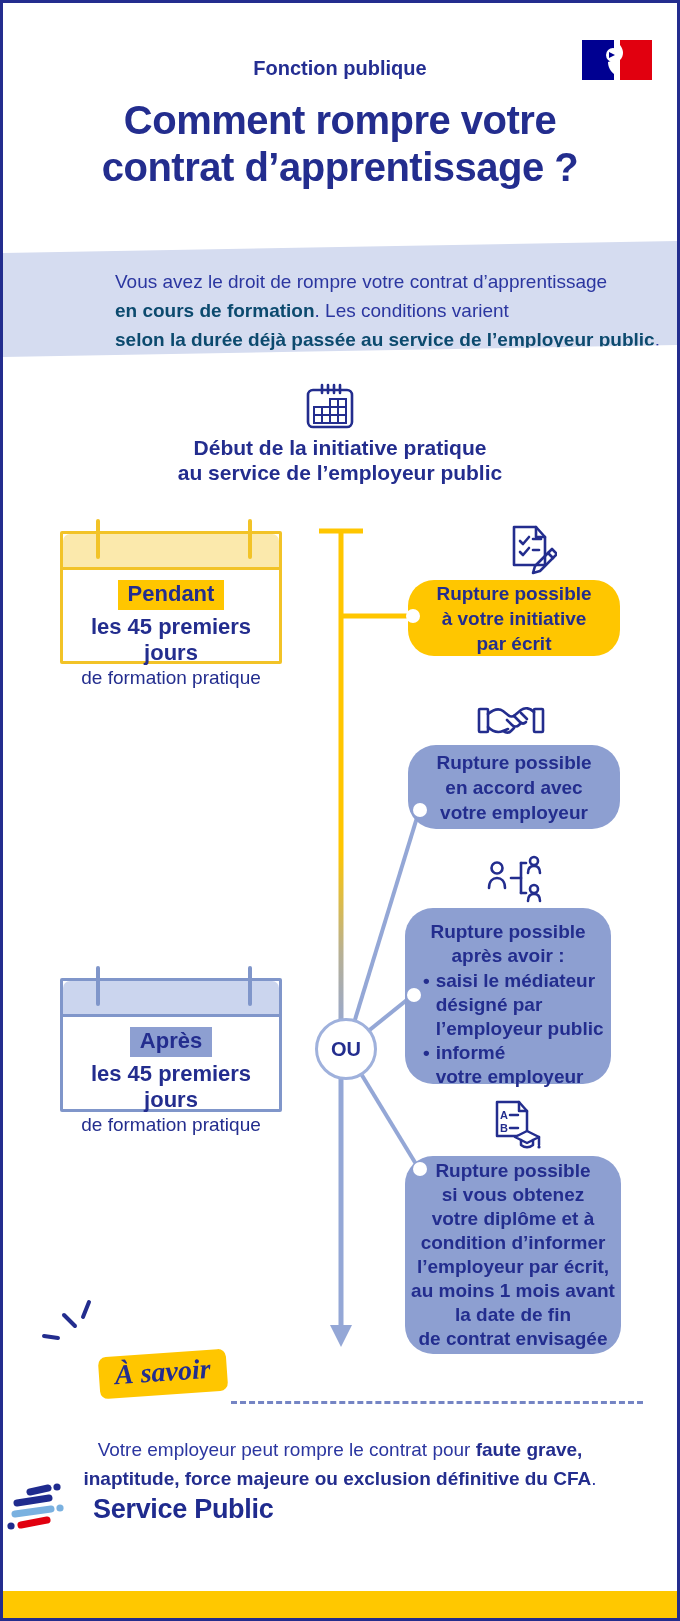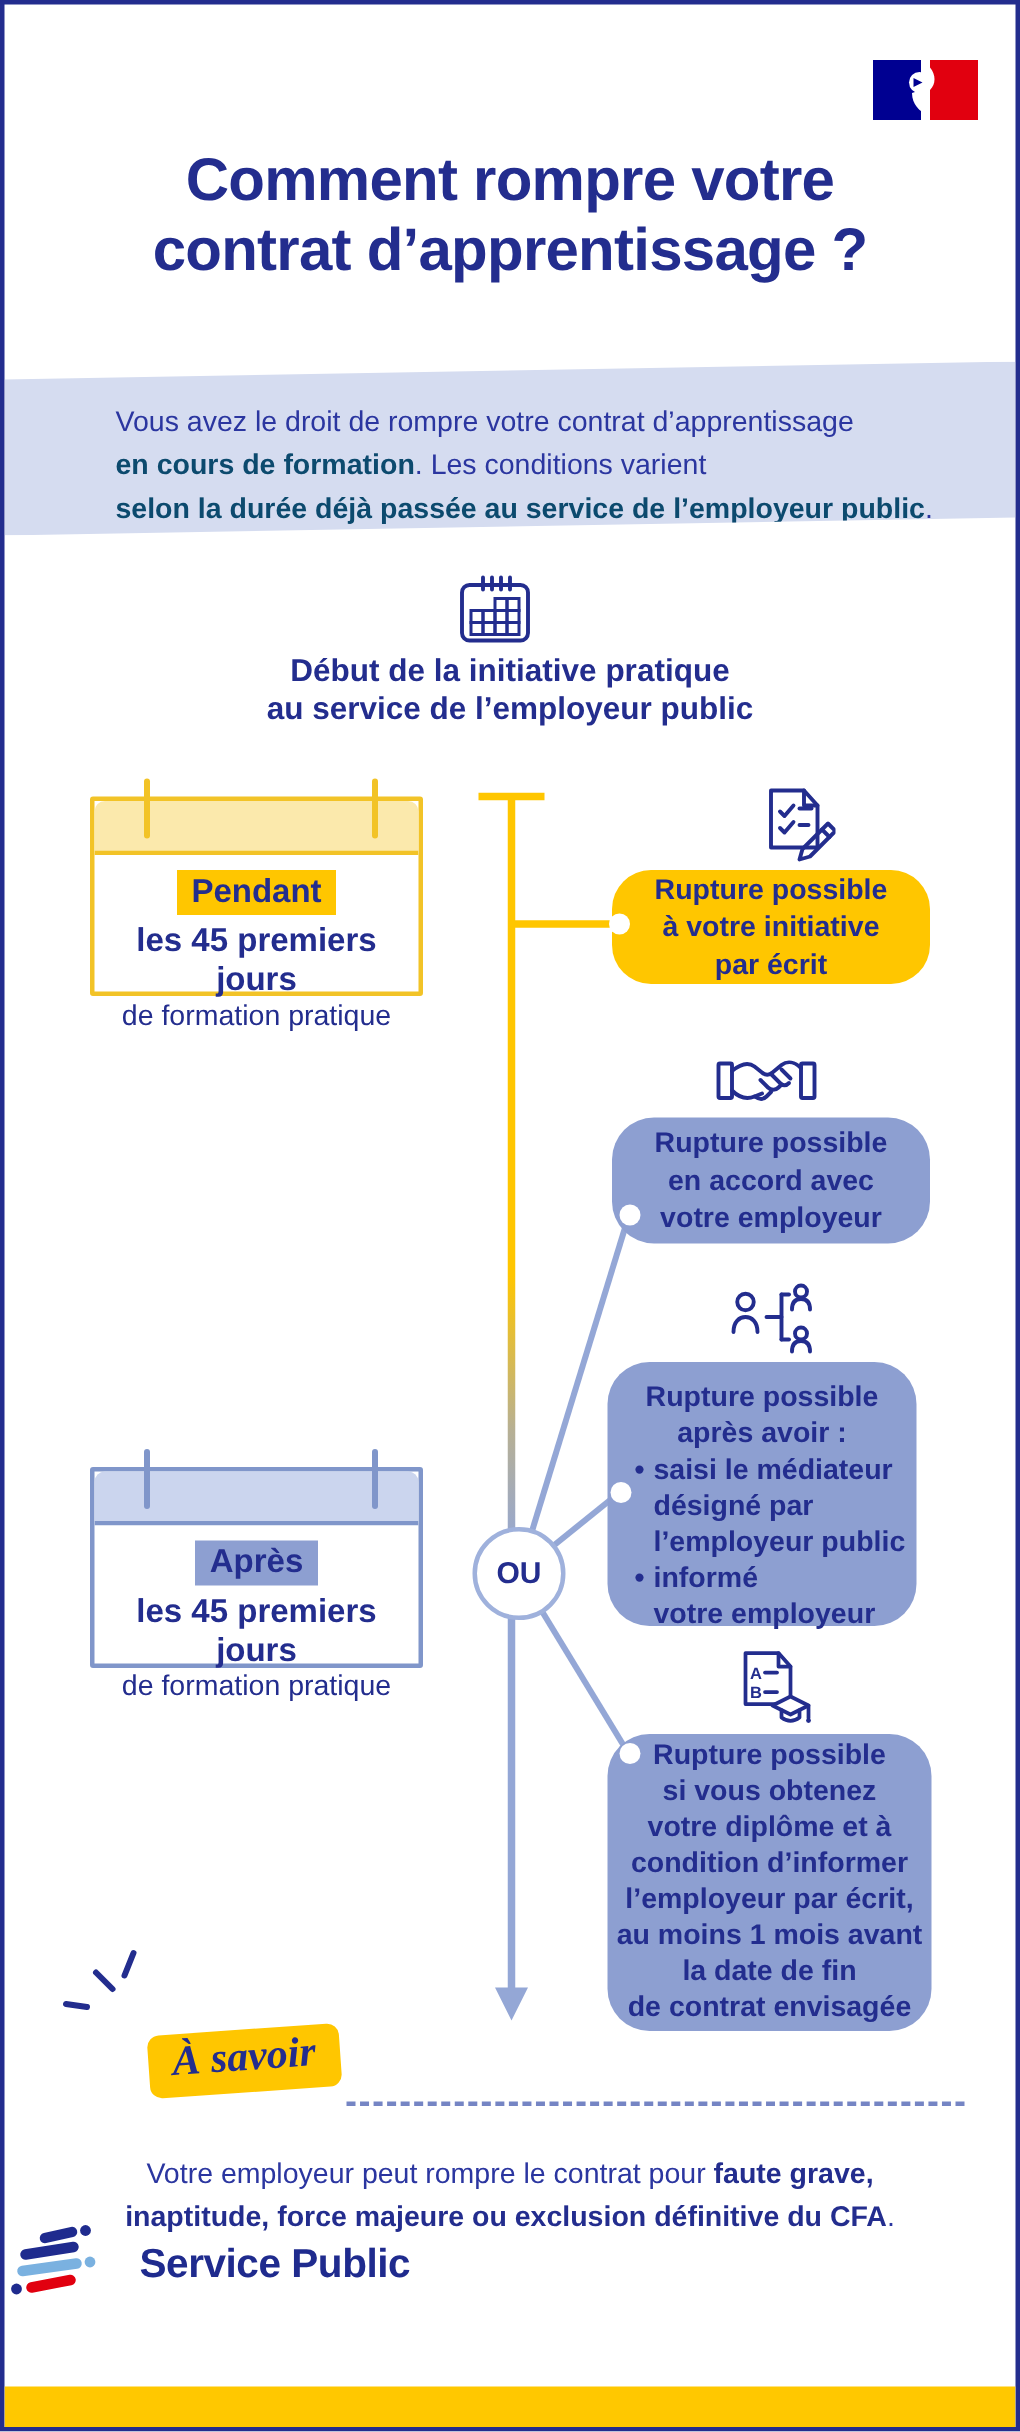--- a/index.html
+++ b/index.html
@@ -13,21 +13,21 @@
   .center{text-align:center;width:100%;left:0;}
 
   
   .eyebrow{top:54px;font-size:20px;font-weight:700;color:#242e92;}
   .title{top:94px;font-size:40px;line-height:47px;font-weight:700;letter-spacing:-.5px;color:#232d8e;}
   .flag{top:37px;left:579px;width:70px;height:40px;}
 
   
   .intro-band{top:238px;left:0;width:100%;height:116px;background:#d5dcf0;
     clip-path:polygon(0 12px,100% 0,100% 104px,0 116px);}
-  .intro-text{padding:26px 0 0 74px;font-size:19px;line-height:29px;color:#2b36a0;}
+  .intro-text{padding:26px 0 0 112px;font-size:19px;line-height:29px;color:#2b36a0;}
   .intro-text b{color:#0c4a6e;}
 
   
   .cal-icon{top:380px;left:302px;}
   .start-label{top:432px;font-size:21px;line-height:25px;font-weight:700;}
 
   
   .lines-svg{left:0;top:0;z-index:1;pointer-events:none;}
   .dots-svg{left:0;top:0;z-index:3;pointer-events:none;}
 
@@ -96,20 +96,21 @@
   <div class="abs flag">
     <svg width="70" height="40" viewBox="0 0 70 40">
       <rect x="0" y="0" width="32" height="40" fill="#000091"></rect>
       <rect x="38" y="0" width="32" height="40" fill="#e1000f"></rect>
       <circle cx="31" cy="15" r="7" fill="#ffffff"></circle>
       <path d="M26,22 c0,8 6,12 6,12 l0,-14 z" fill="#ffffff"></path>
       <path d="M38,5 c4,5 4,11 0,15 z" fill="#ffffff"></path>
       <path d="M27,12 l6,3 -6,3 z" fill="#000091"></path>
     </svg>
   </div>
+  <div class="abs center eyebrow">Fonction publique</div>
   <div class="abs center title pre">Comment rompre votre
 contrat d’apprentissage ?</div>
 
   <div class="abs intro-band">
     <div class="intro-text">
       <div><span>Vous avez le droit de rompre votre contrat d’apprentissage</span></div>
       <div><b>en cours de formation</b><span>. Les conditions varient</span></div>
       <div><b>selon la durée déjà passée au service de l’employeur public</b><span>.</span></div>
     </div>
   </div>

